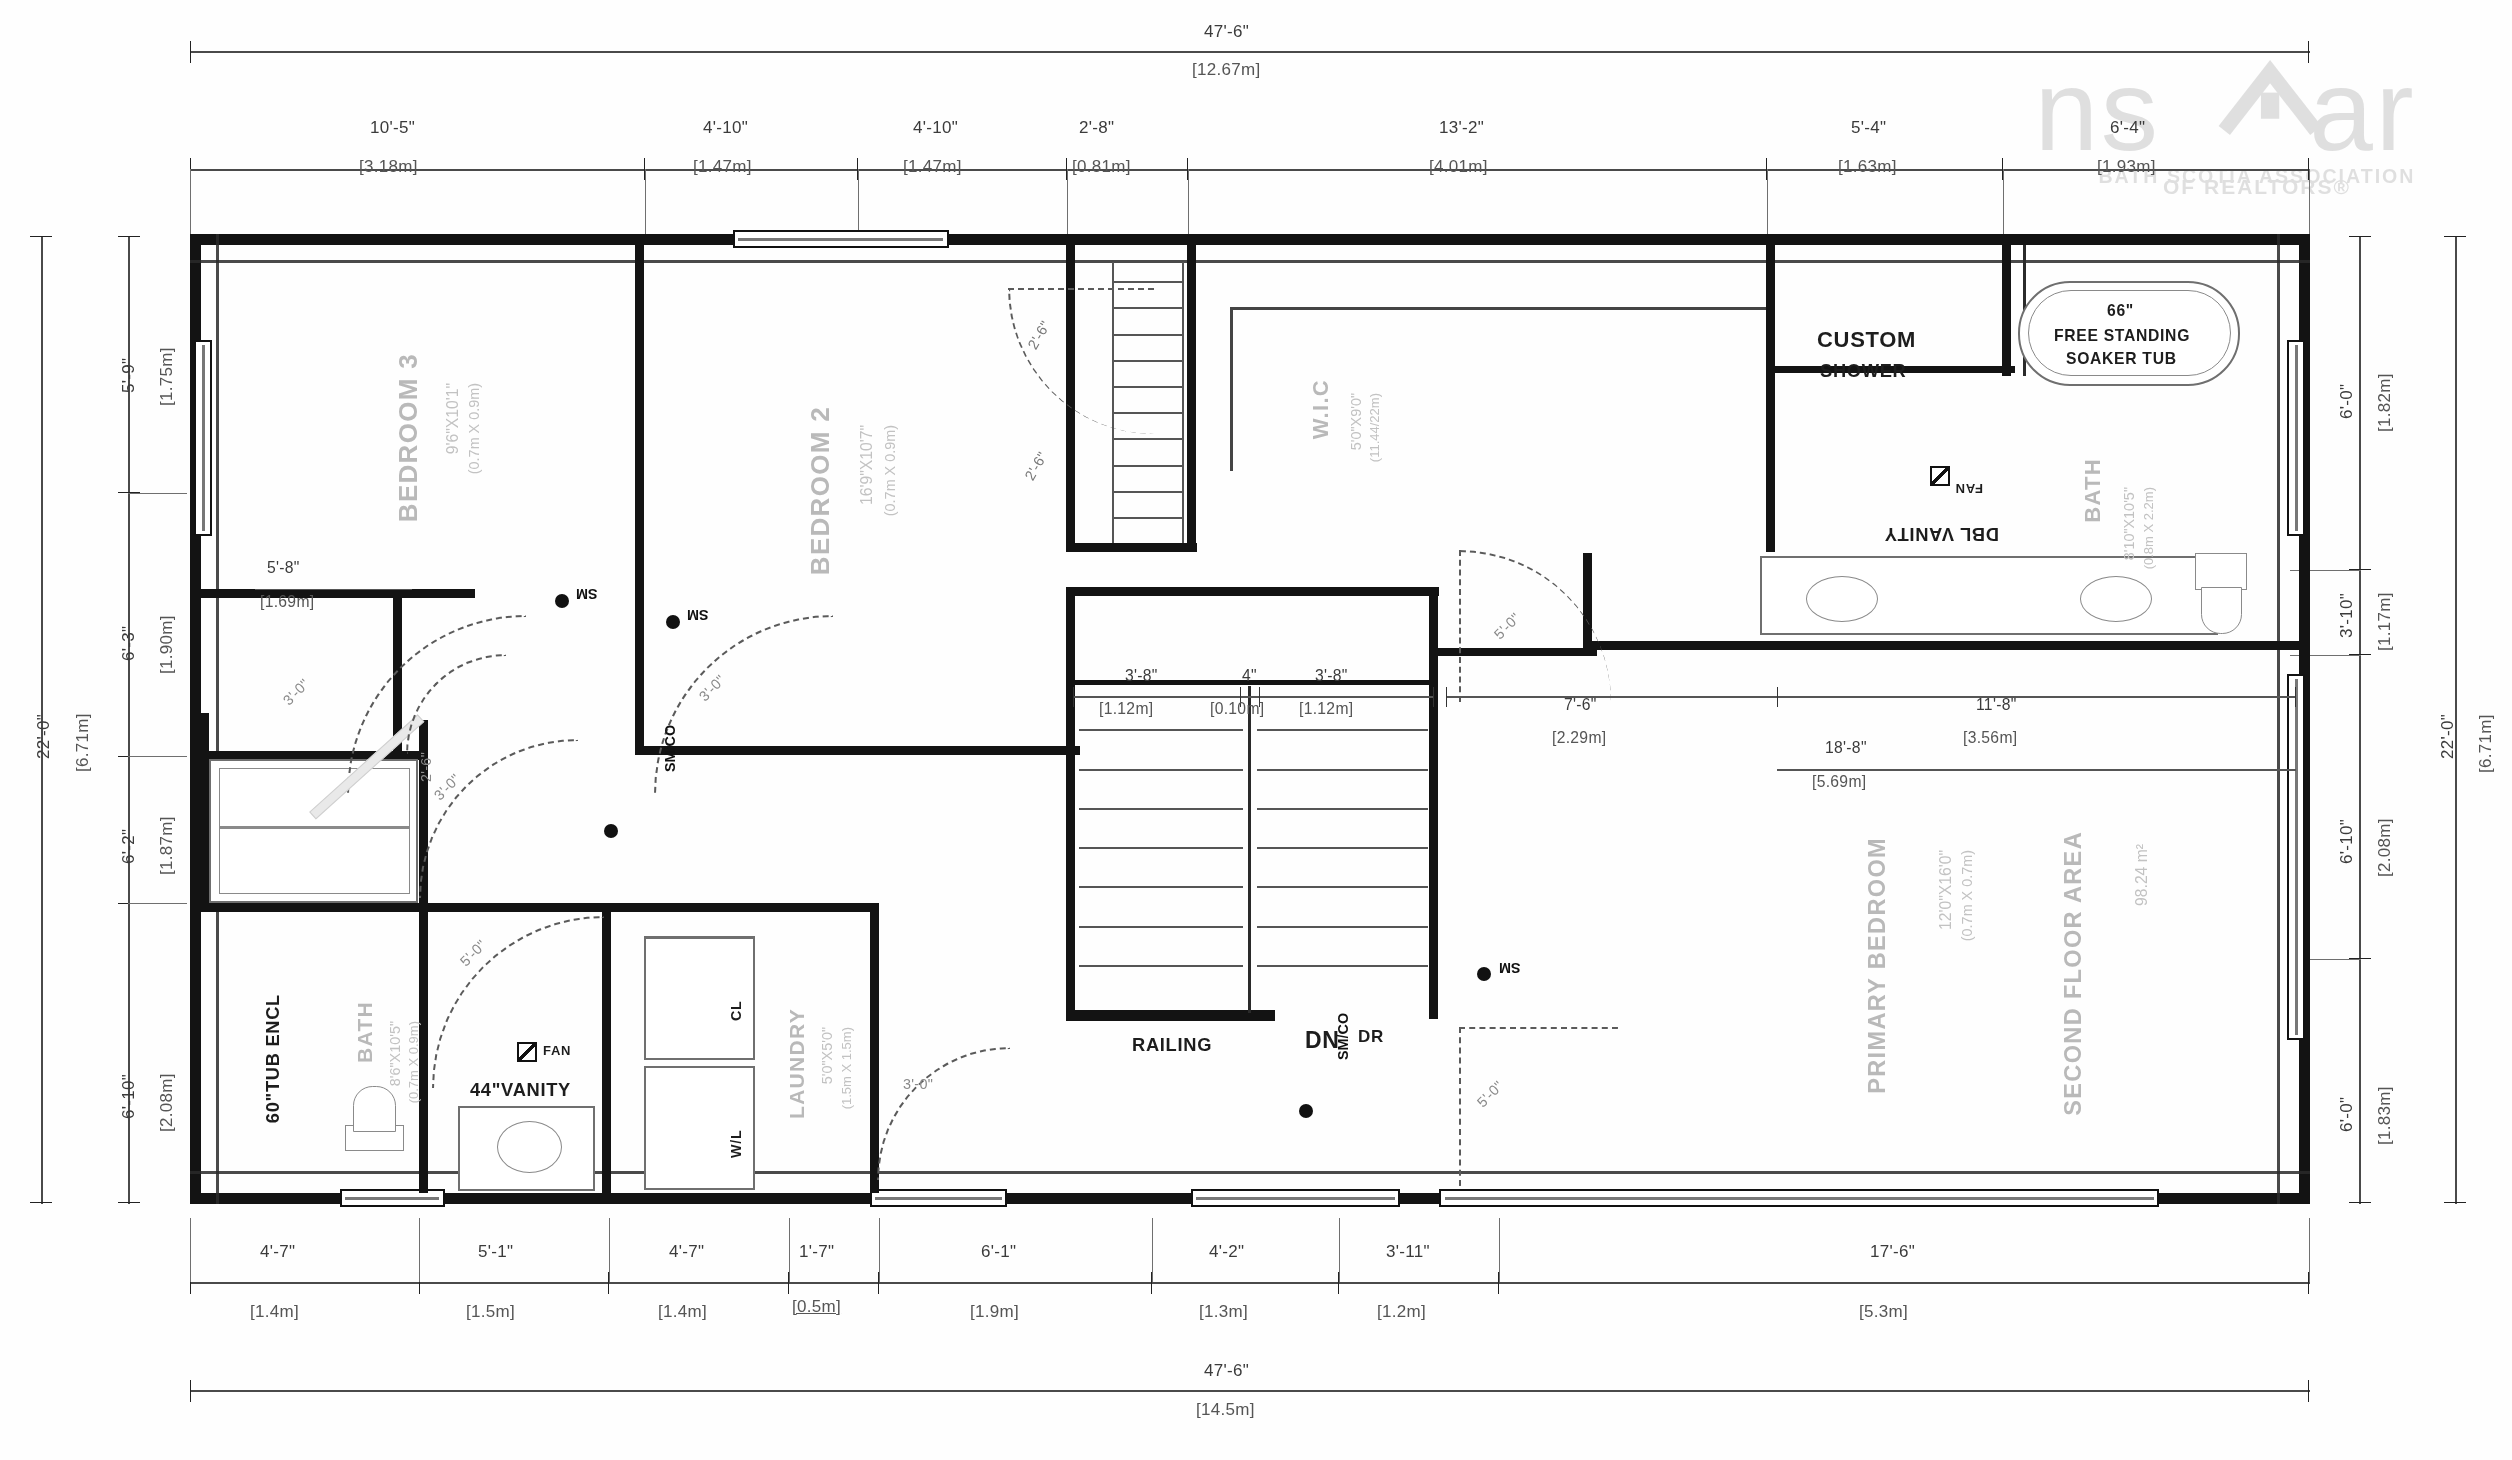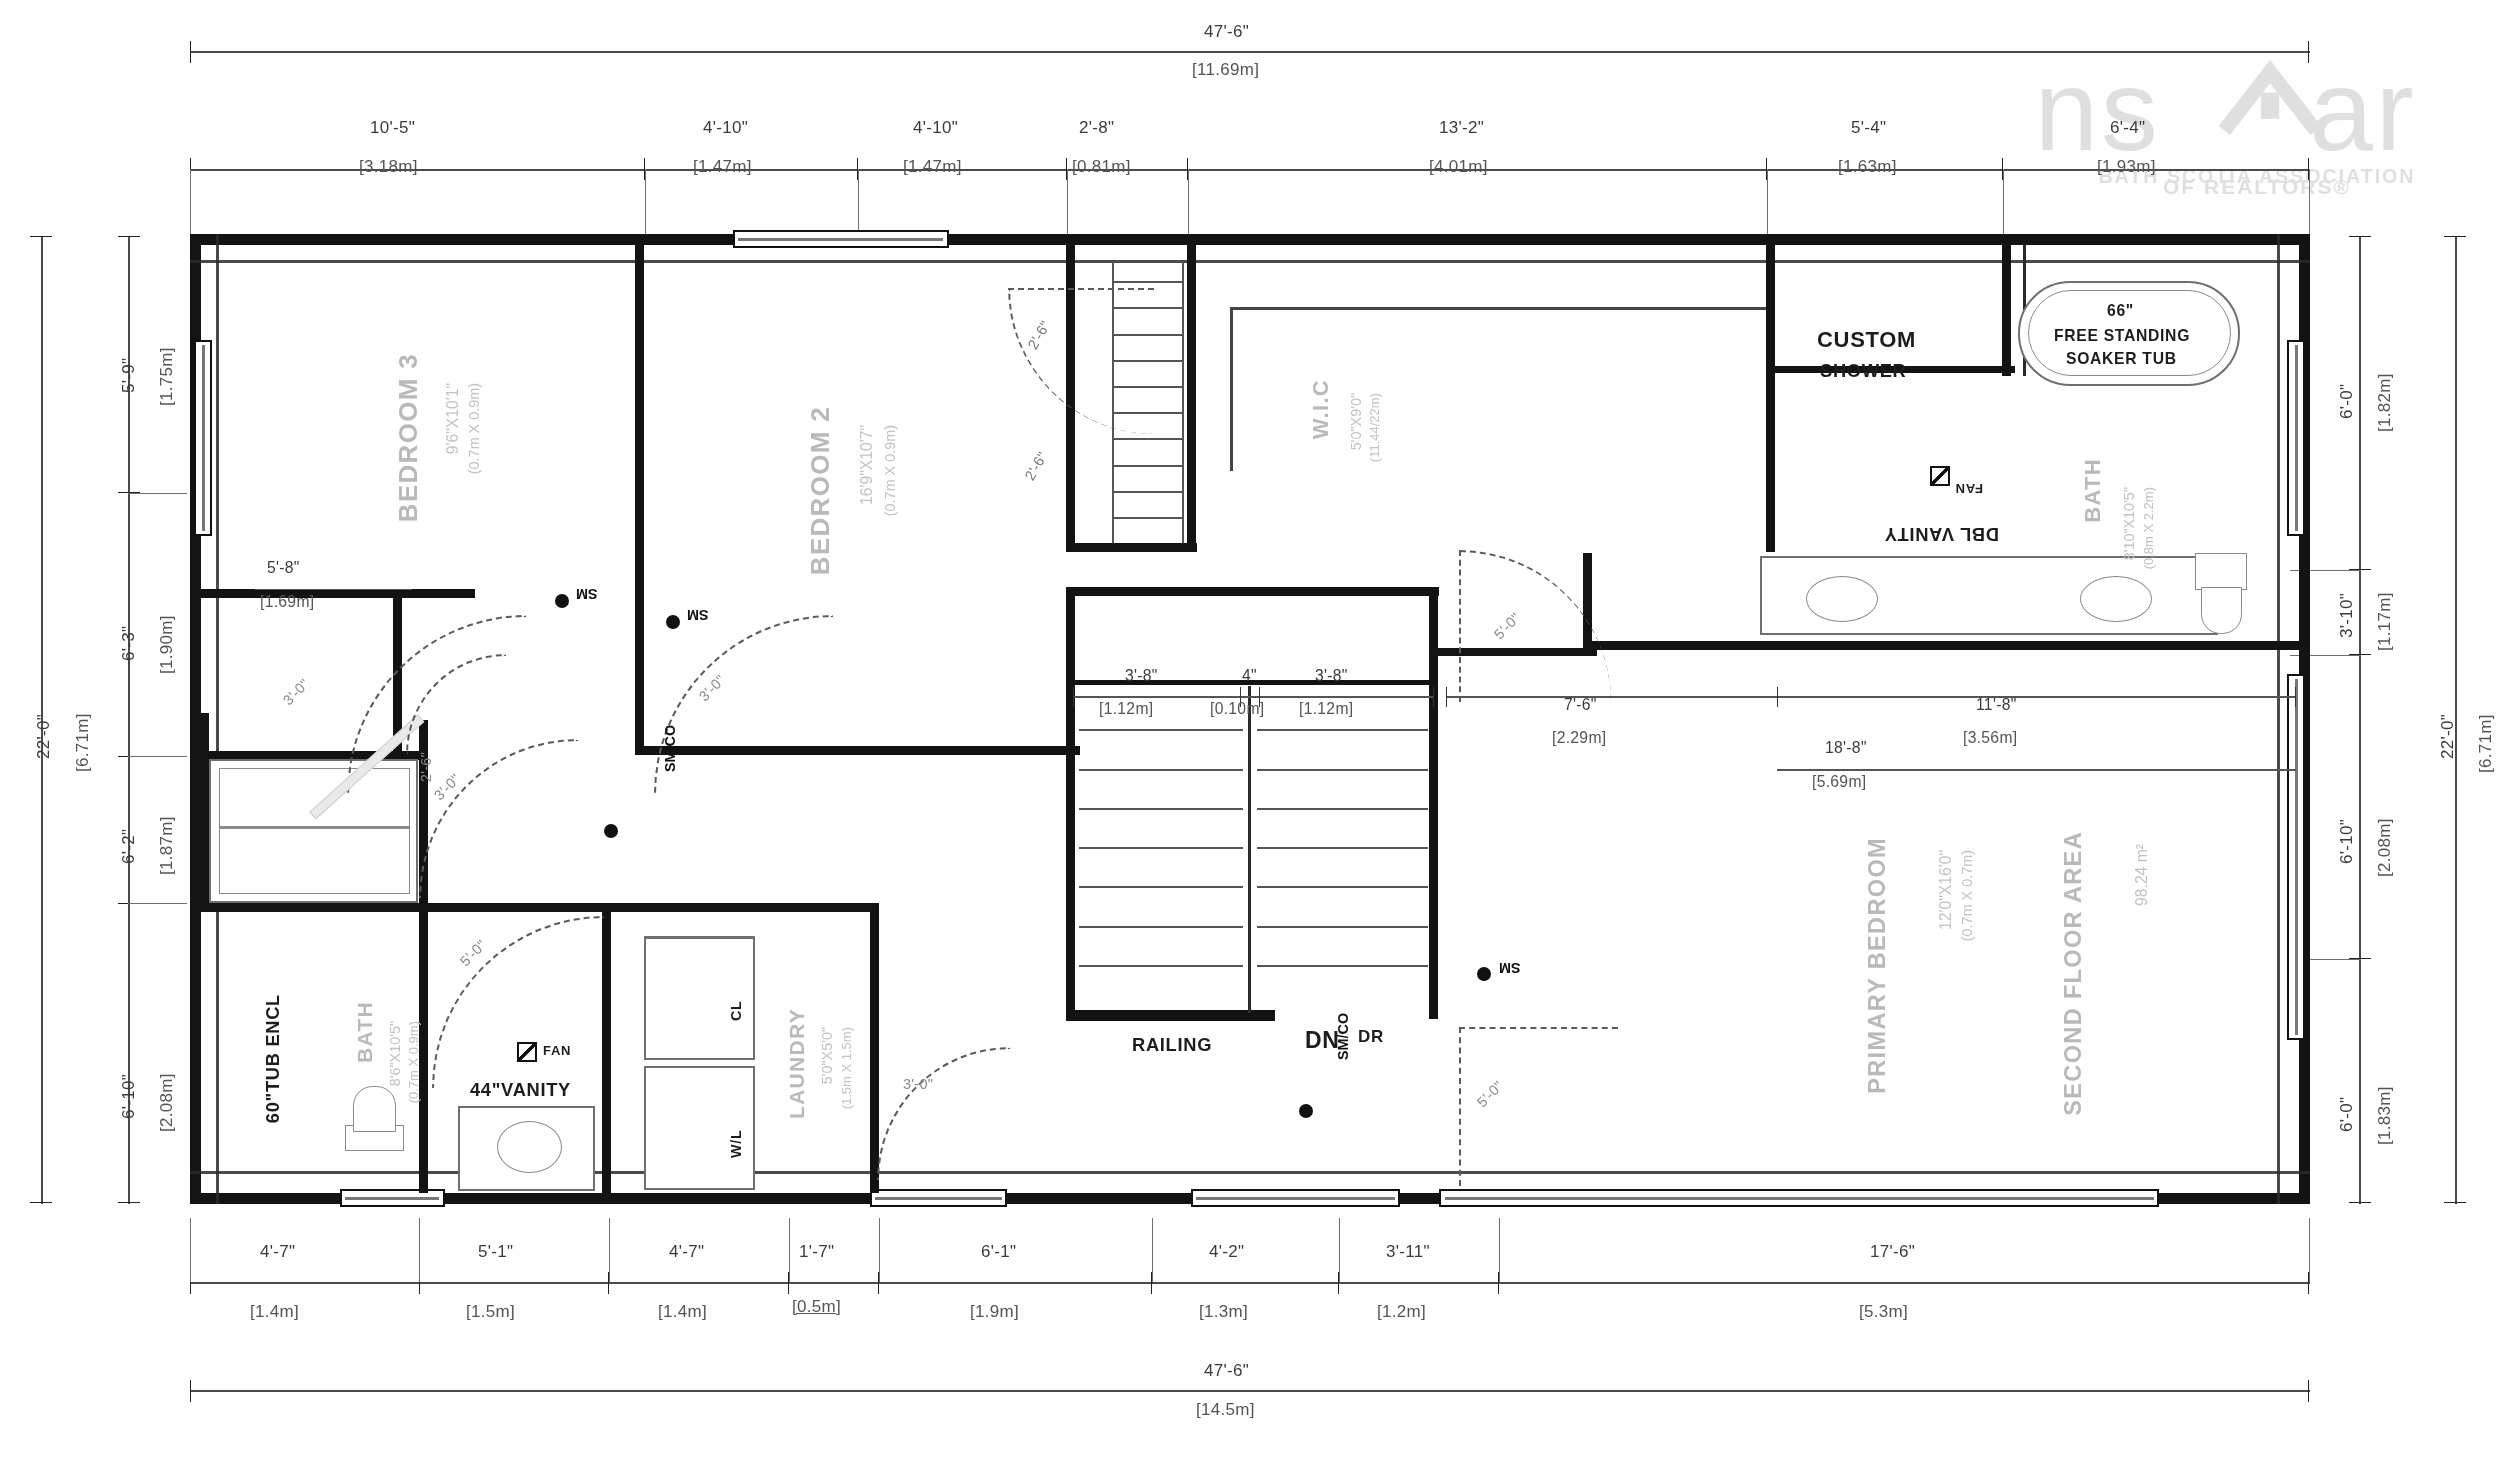--- a/index.html
+++ b/index.html
@@ -75,21 +75,21 @@
       <rect x="356" y="62" width="28" height="40" fill="#9b9b9b"></rect>
     </svg>
     <div id="wmtxt1" style="top:113px;font-size:19.6px;">BATH SCOTIA ASSOCIATION</div>
     <div id="wmtxt2" style="top:123px;font-size:21px;">OF REALTORS®</div>
   </div>
 
   <div class="dline h" style="left:190px;top:51px;width:2120px;"></div>
   <div class="ext v" style="left:190px;top:41px;height:22px;background:#222;"></div>
   <div class="ext v" style="left:2308px;top:41px;height:22px;background:#222;"></div>
   <div class="dimtxt" style="left:1204px;top:22px;">47'-6"</div>
-  <div class="dimtxt m" style="left:1192px;top:60px;">[11.69m]</div>
+  <div class="dimtxt m" style="left:1192px;top:60px;">[12.67m]</div>
 
   <div class="dline h" style="left:190px;top:169px;width:2120px;"></div>
 
   <div class="ext v" style="left:190px;top:158px;height:22px;background:#222;"></div>
   <div class="ext v" style="left:644px;top:158px;height:22px;background:#222;"></div>
   <div class="ext v" style="left:857px;top:158px;height:22px;background:#222;"></div>
   <div class="ext v" style="left:1066px;top:158px;height:22px;background:#222;"></div>
   <div class="ext v" style="left:1187px;top:158px;height:22px;background:#222;"></div>
   <div class="ext v" style="left:1766px;top:158px;height:22px;background:#222;"></div>
   <div class="ext v" style="left:2002px;top:158px;height:22px;background:#222;"></div>

